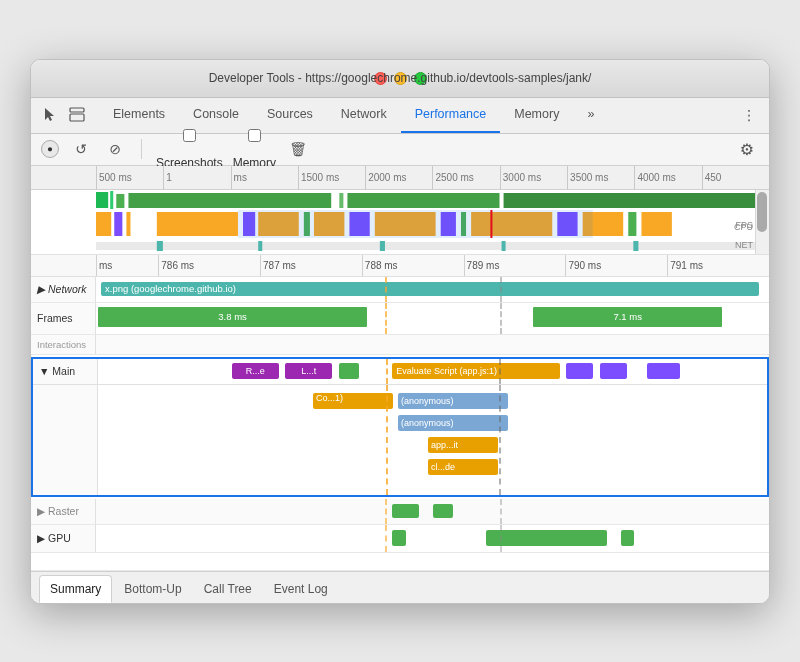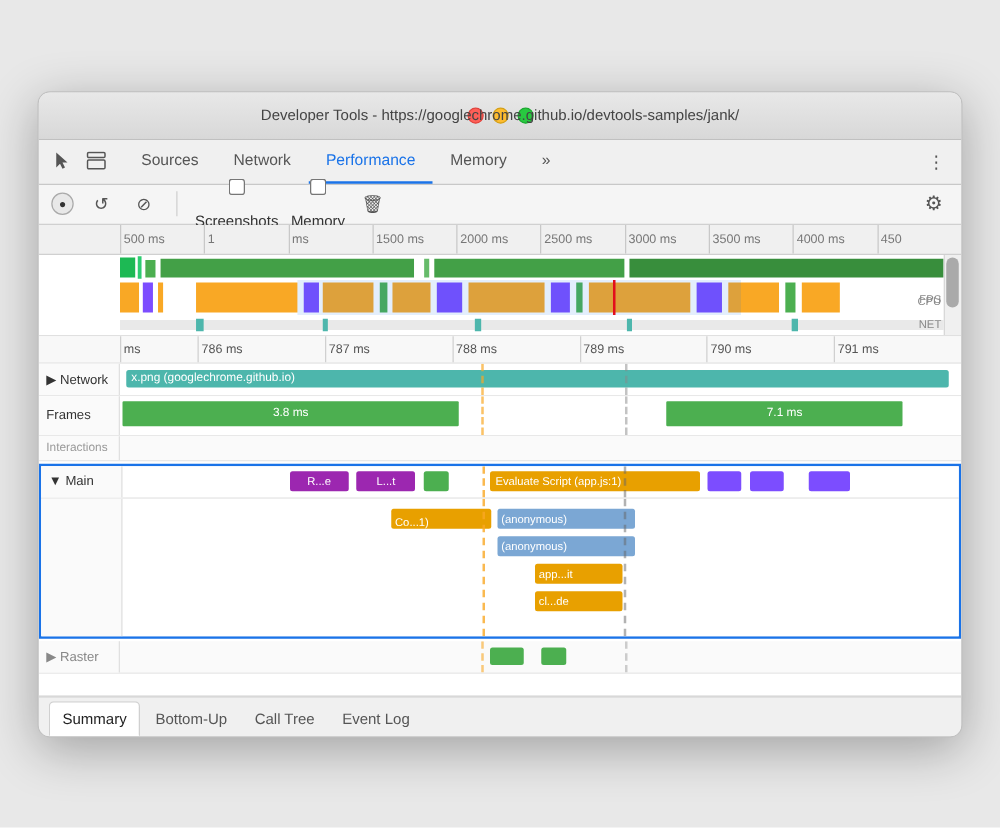--- a/index.html
+++ b/index.html
@@ -352,20 +352,26 @@
       </div>
 
       <div class="icon-btn">
         <svg width="16" height="16" viewBox="0 0 16 16">
           <rect x="1" y="1" width="14" height="4" rx="1" fill="none" stroke="#555" stroke-width="1.2"></rect>
           <rect x="1" y="7" width="14" height="7" rx="1" fill="none" stroke="#555" stroke-width="1.2"></rect>
         </svg>
       </div>
     </div>
     <div class="tab-bar">
+      <div class="tab">
+        <span>Elements</span>
+      </div>
+      <div class="tab">
+        <span>Console</span>
+      </div>
       <div class="tab">
         <span>Sources</span>
       </div>
       <div class="tab">
         <span>Network</span>
       </div>
       <div class="tab active">
         <span>Performance</span>
       </div>
       <div class="tab">
@@ -513,21 +519,21 @@
             <span>790 ms</span>
           </div>
         <div class="zoom-mark">
             <span>791 ms</span>
           </div>
       </div>
     </div>
 
     <div class="timeline-row" style="height:26px;">
       <div class="row-label">
-        <span style="font-size:10.5px;">▶ Network</span>
+        <span style="font-size:10.5px;font-style:italic;">▶ Network</span>
       </div>
       <div class="row-content" style="position:relative;">
 
         <div class="dashed-line" style="left:43%;border-color:#f9a825;opacity:0.7;"></div>
         <div class="dashed-line" style="left:60%;border-color:#888;opacity:0.5;"></div>
         <div style="position:absolute;top:5px;left:5px;right:10px;height:14px;background:#4db6ac;border-radius:2px;display:flex;align-items:center;padding:0 4px;">
           <span style="font-size:9.5px;color:#fff;white-space:nowrap;">x.png (googlechrome.github.io)</span>
         </div>
       </div>
     </div>
@@ -586,21 +592,21 @@
           <div style="position:absolute;top:4px;left:75%;width:4%;height:16px;background:#7c4dff;border-radius:2px;"></div>
           <div style="position:absolute;top:4px;left:82%;width:5%;height:16px;background:#7c4dff;border-radius:2px;"></div>
         </div>
       </div>
 
       <div style="position:relative;height:110px;background:#fff;overflow:hidden;">
 
         <div class="dashed-line" style="left:calc(65px + 43% * (100% - 65px) / 100%);border-color:#f9a825;opacity:0.8;"></div>
         <div class="dashed-line" style="left:calc(65px + 60% * (100% - 65px) / 100%);border-color:#666;opacity:0.5;"></div>
 
-        <div style="position:absolute;top:8px;left:280px;width:80px;height:16px;background:#e8a000;border-radius:2px;display:flex;align-items:flex-end;padding:0 3px;">
+        <div style="position:absolute;top:8px;left:280px;width:80px;height:16px;background:#e8a000;border-radius:2px;display:flex;align-items:flex-start;padding:0 3px;">
           <span style="font-size:9px;color:#fff;">Co...1)</span>
         </div>
         <div style="position:absolute;top:8px;left:365px;width:110px;height:16px;background:#7ba7d4;border-radius:2px;display:flex;align-items:center;padding:0 3px;">
           <span style="font-size:9px;color:#fff;">(anonymous)</span>
         </div>
 
         <div style="position:absolute;top:30px;left:365px;width:110px;height:16px;background:#7ba7d4;border-radius:2px;display:flex;align-items:center;padding:0 3px;">
           <span style="font-size:9px;color:#fff;">(anonymous)</span>
         </div>
 
@@ -622,20 +628,33 @@
       </div>
       <div class="row-content" style="position:relative;">
         <div class="dashed-line" style="left:43%;border-color:#f9a825;opacity:0.6;"></div>
         <div class="dashed-line" style="left:60%;border-color:#888;opacity:0.4;"></div>
 
         <div style="position:absolute;top:5px;left:44%;width:4%;height:14px;background:#4caf50;border-radius:2px;"></div>
         <div style="position:absolute;top:5px;left:50%;width:3%;height:14px;background:#4caf50;border-radius:2px;"></div>
       </div>
     </div>
 
+    <div class="timeline-row gpu-row">
+      <div class="row-label" style="font-size:10.5px;">
+        <span>▶ GPU</span>
+      </div>
+      <div class="row-content" style="position:relative;">
+        <div class="dashed-line" style="left:43%;border-color:#f9a825;opacity:0.6;"></div>
+        <div class="dashed-line" style="left:60%;border-color:#888;opacity:0.4;"></div>
+
+        <div style="position:absolute;top:5px;left:44%;width:2%;height:16px;background:#4caf50;border-radius:2px;"></div>
+        <div style="position:absolute;top:5px;left:58%;width:18%;height:16px;background:#4caf50;border-radius:2px;"></div>
+        <div style="position:absolute;top:5px;left:78%;width:2%;height:16px;background:#4caf50;border-radius:2px;"></div>
+      </div>
+    </div>
 
     <div style="height:18px;background:#fff;border-bottom:1px solid #e8e8e8;"></div>
 
   </div>
 
   <div class="bottom-tabs">
     <div class="bottom-tab active">
       <span>Summary</span>
     </div>
     <div class="bottom-tab">

